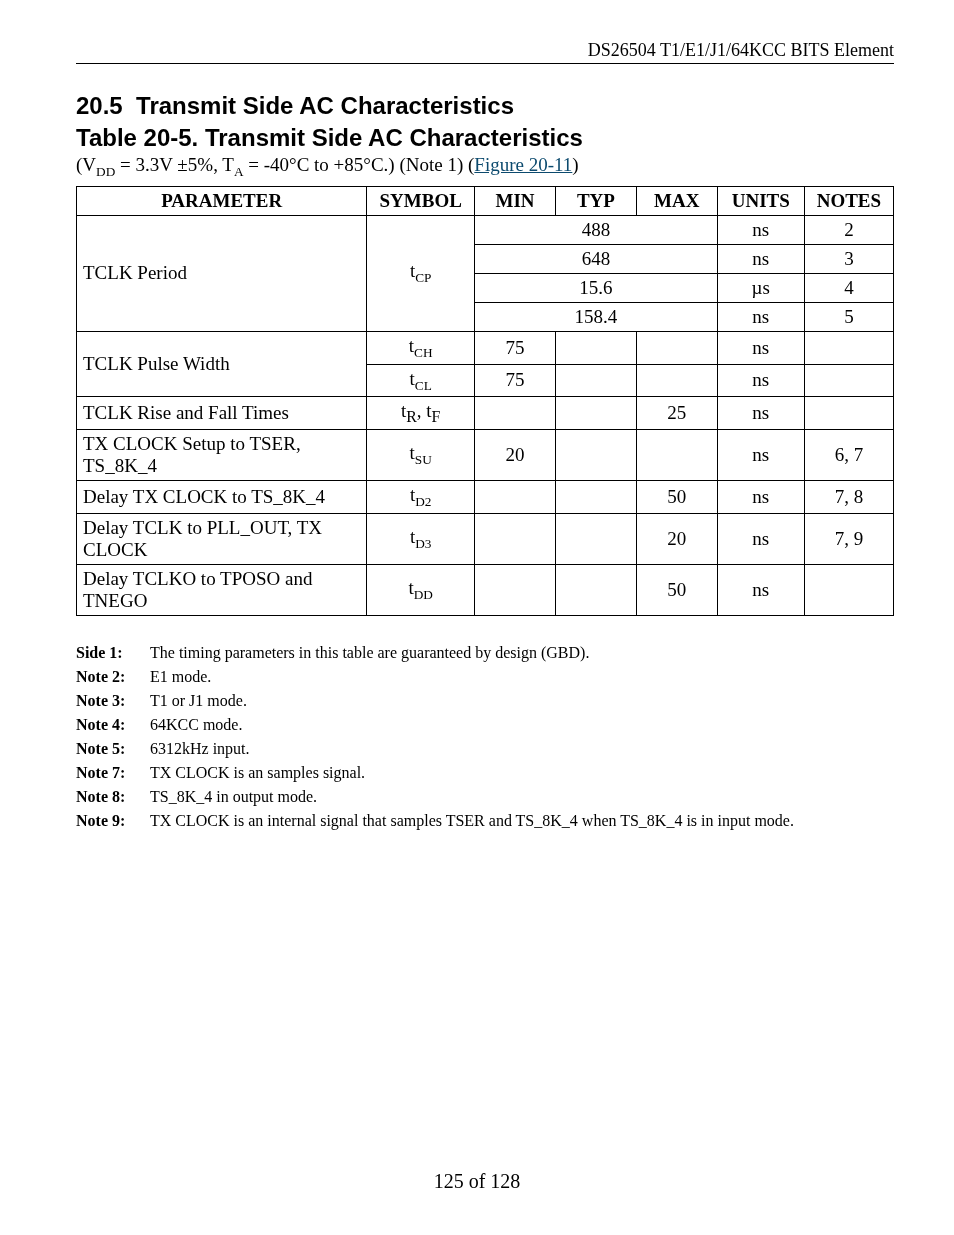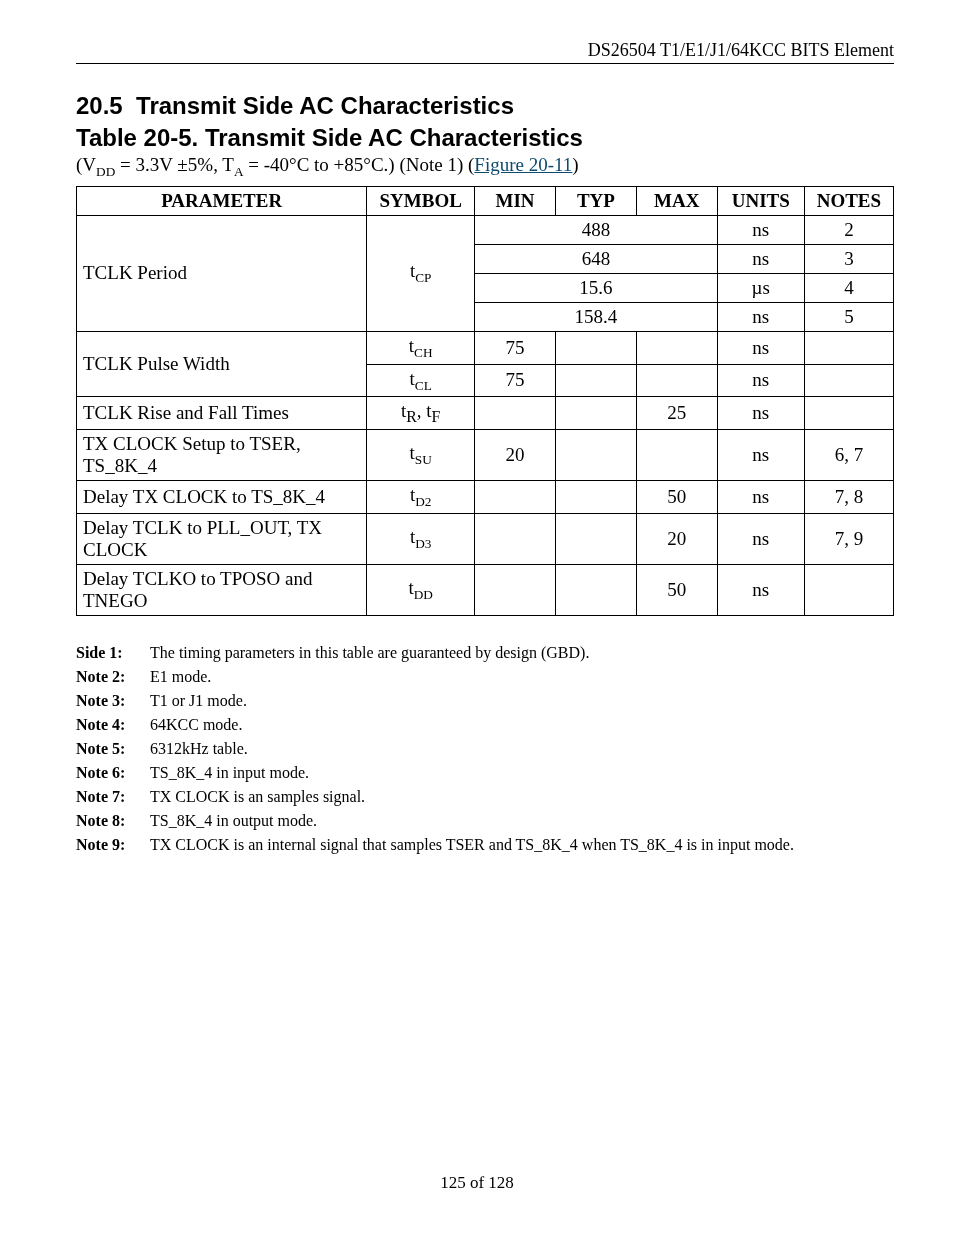--- a/index.html
+++ b/index.html
@@ -87,21 +87,21 @@
   }
   .notes-block .ntext {
     flex: 1 1 auto;
   }
   .footer {
     position: absolute;
     bottom: 42px;
     left: 0;
     width: 100%;
     text-align: center;
-    font-size: 17px;
+    font-size: 20px;
   }
 </style>
 </head>
 <body>
 
 <div class="page">
   <div class="header-right">DS26504 T1/E1/J1/64KCC BITS Element</div>
   <hr class="hr">
 
   <h2 class="section">
@@ -235,25 +235,21 @@
       <div class="nrow">
         <div class="nlabel">Note 3:</div>
         <div class="ntext">T1 or J1 mode.</div>
       </div>
       <div class="nrow">
         <div class="nlabel">Note 4:</div>
         <div class="ntext">64KCC mode.</div>
       </div>
       <div class="nrow">
         <div class="nlabel">Note 5:</div>
-        <div class="ntext">6312kHz table.</div>
-      </div>
-      <div class="nrow">
-        <div class="nlabel">Note 6:</div>
-        <div class="ntext">TS_8K_4 in input mode.</div>
+        <div class="ntext">6312kHz input.</div>
       </div>
       <div class="nrow">
         <div class="nlabel">Note 7:</div>
         <div class="ntext">TX CLOCK is an samples signal.</div>
       </div>
       <div class="nrow">
         <div class="nlabel">Note 8:</div>
         <div class="ntext">TS_8K_4 in output mode.</div>
       </div>
       <div class="nrow">

